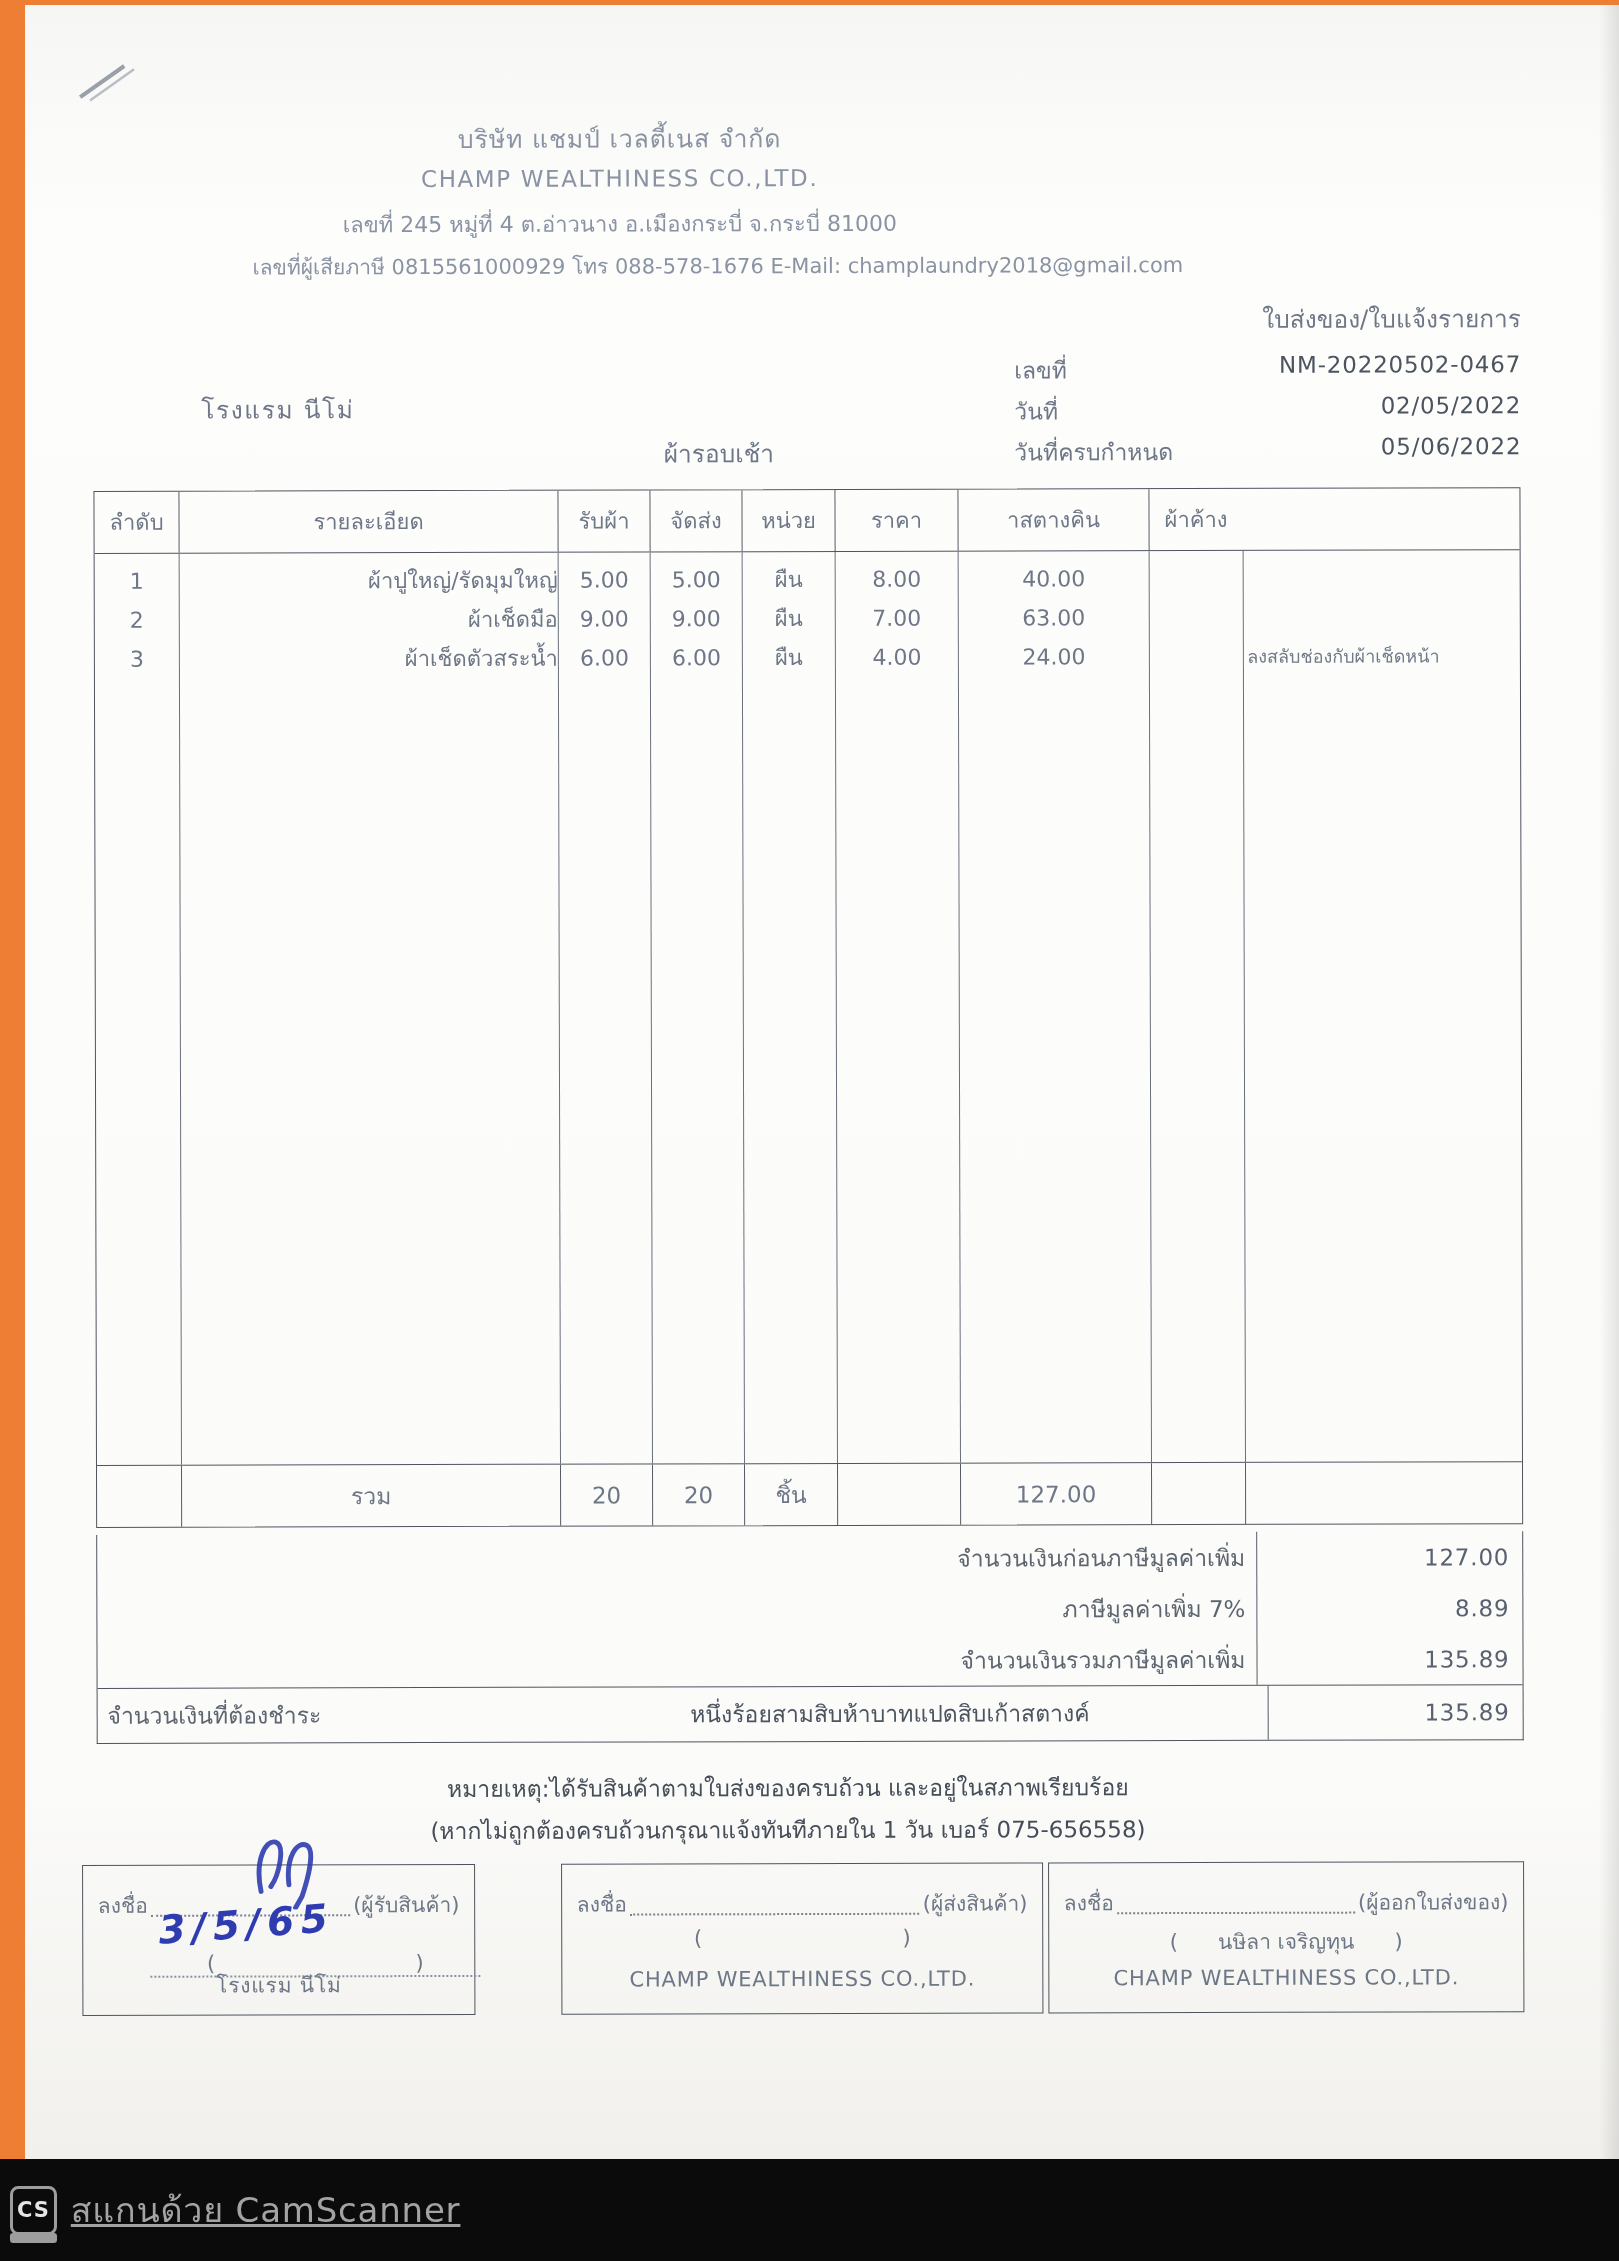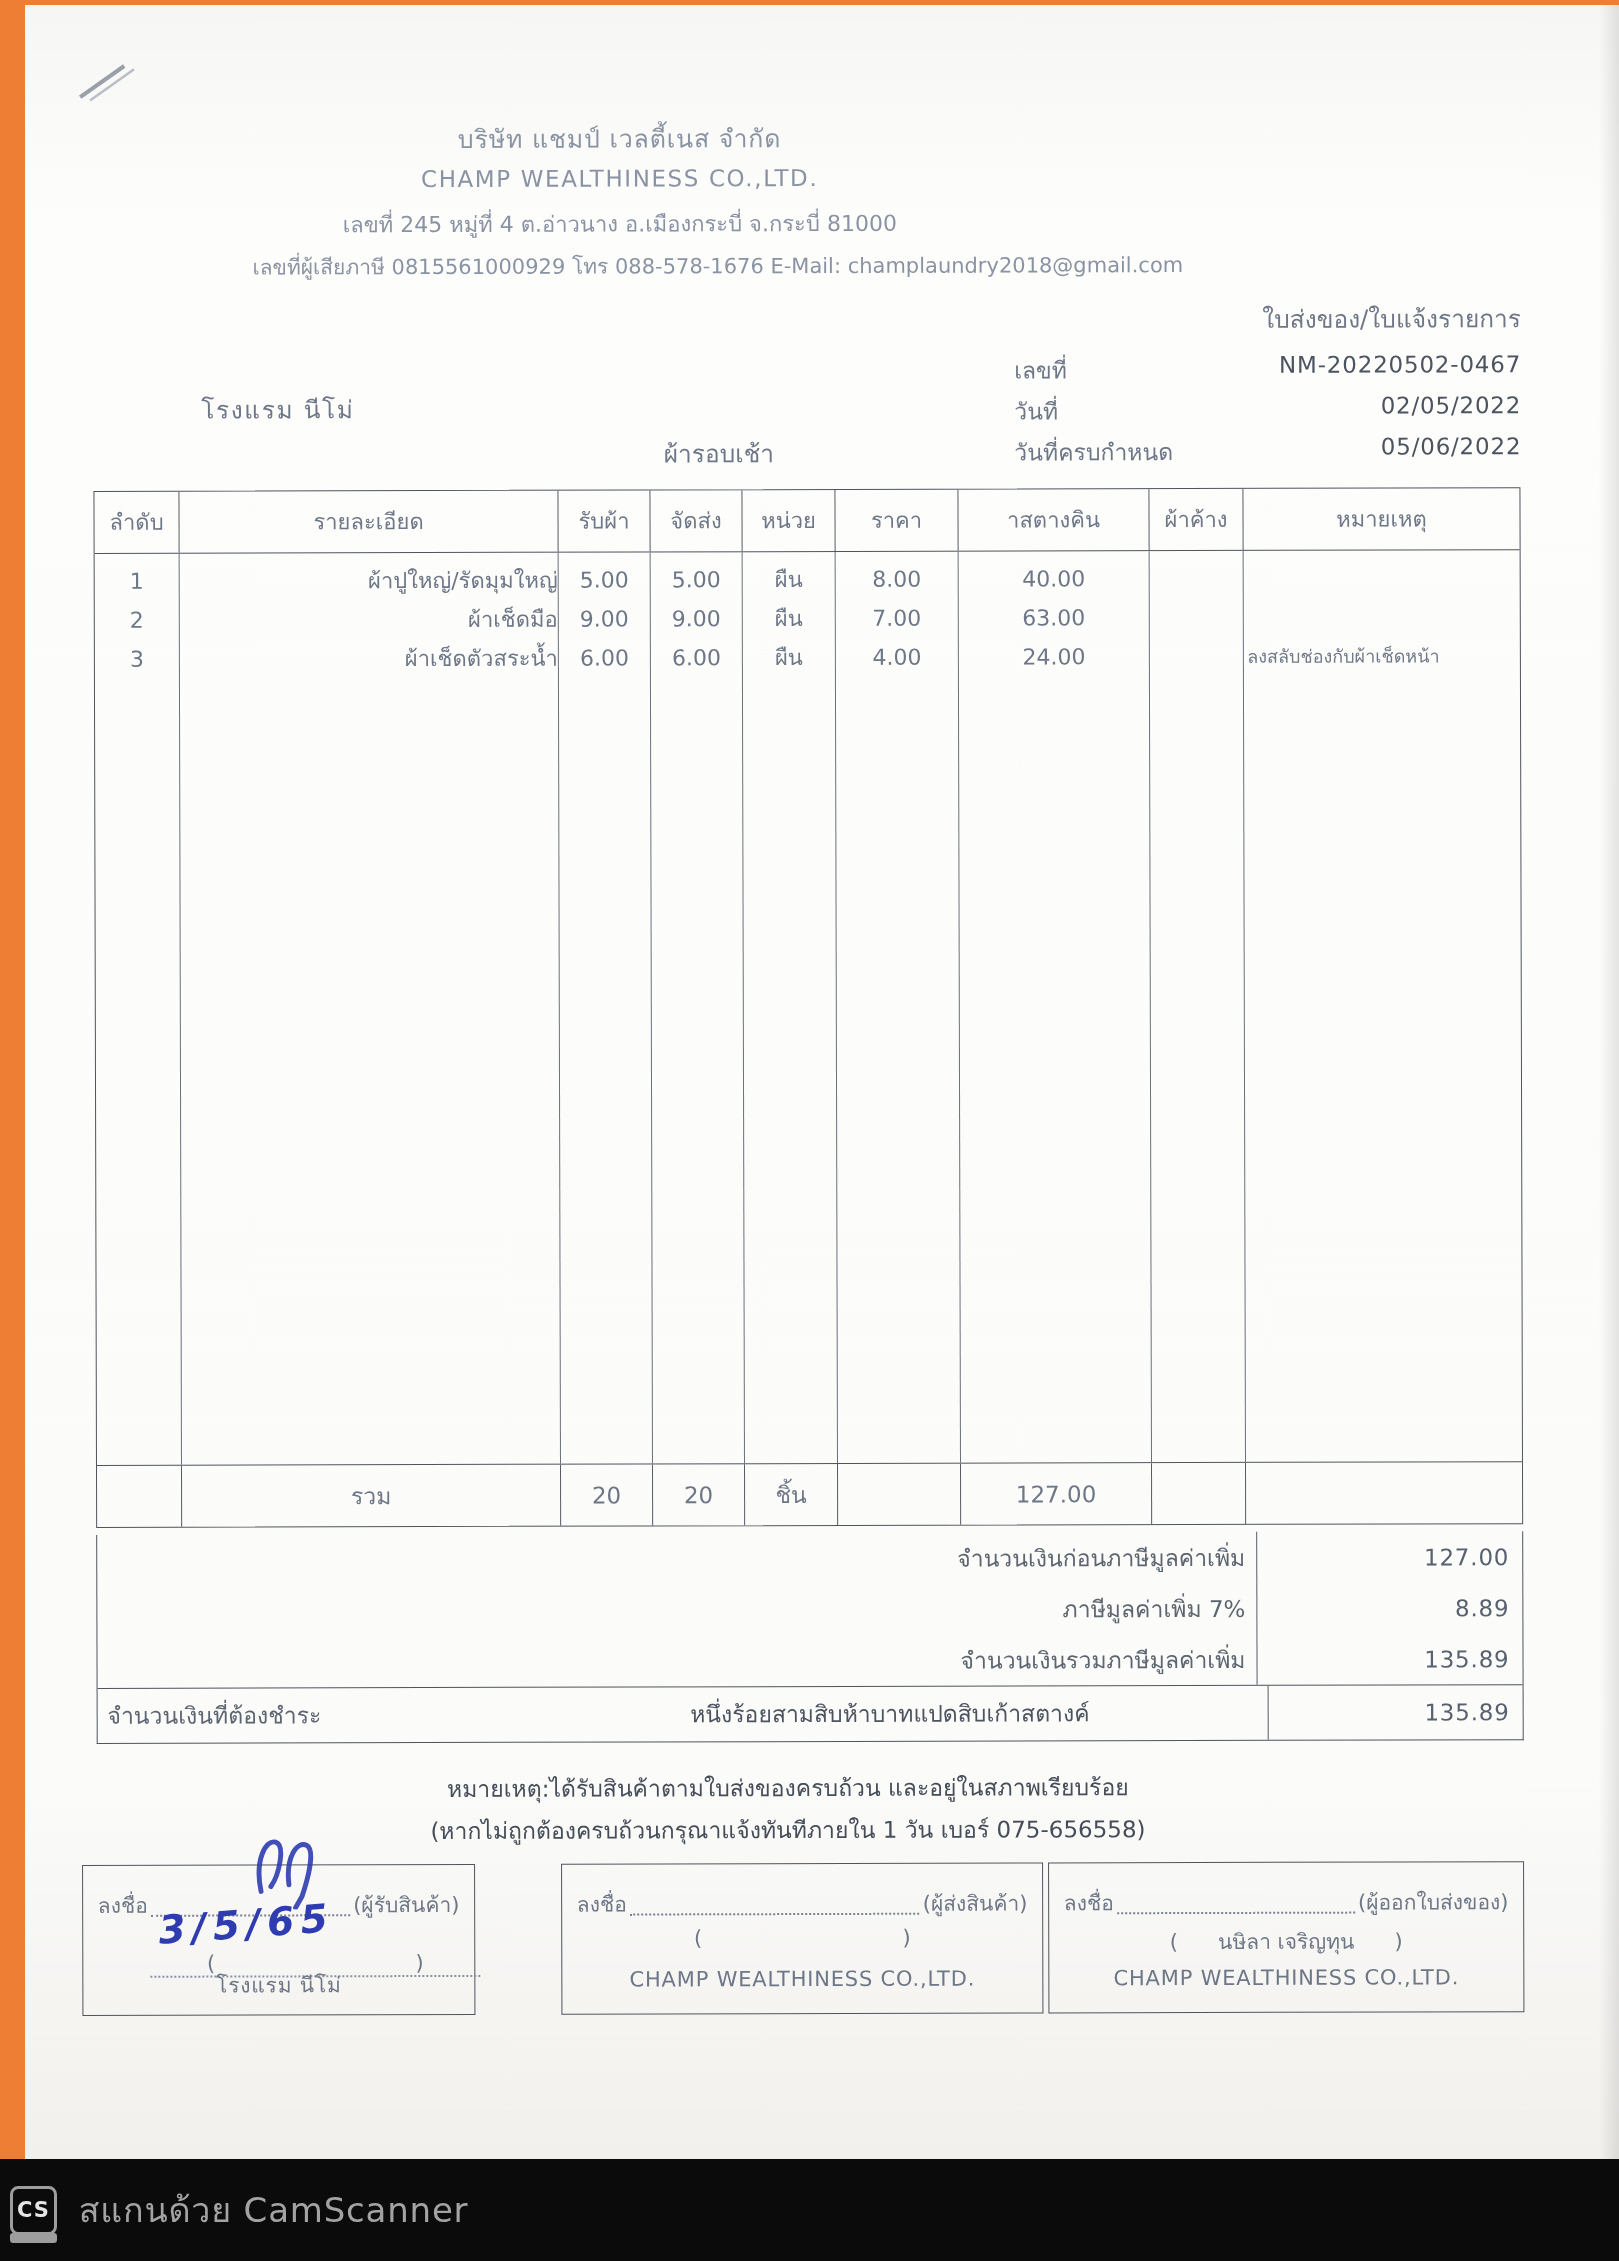--- a/index.html
+++ b/index.html
@@ -80,21 +80,21 @@
   .pencil{left:51px;top:51px;}
 
   
   #footer{position:absolute;left:0;top:2159px;width:1619px;height:102px;background:#0b0b0b;
           display:flex;align-items:center;}
   .cslogo{position:relative;width:41px;height:43px;margin-left:9.8px;border:3.3px solid #9d9d9d;
           border-radius:8.2px;display:flex;align-items:center;justify-content:center;
           color:#e5e5e5;font-weight:bold;font-size:21px;letter-spacing:0.8px;}
   .cslogo::after{content:"";position:absolute;left:-3.3px;right:-3.3px;bottom:-11.4px;height:9.8px;
           background:#9d9d9d;border-radius:3.3px;}
-  .cstext{margin-left:22px;font-size:34px;color:#a3a3a3;letter-spacing:0.8px;}
+  .cstext{margin-left:14px;font-size:34px;color:#a3a3a3;letter-spacing:0.8px;text-decoration:underline;}
 </style>
 </head>
 <body>
 
 <div id="root">
   <div id="paper">
     <div id="content">
 
       <svg class="abs pencil" width="74" height="49" viewBox="0 0 90 60">
         <line x1="8" y1="48" x2="62" y2="10" stroke="#9aa0aa" stroke-width="5"></line>
@@ -126,21 +126,20 @@
       <div class="abs" id="tbl">
         <div class="grid hrow">
           <div class="c">ลำดับ</div>
           <div class="c">รายละเอียด</div>
           <div class="c">รับผ้า</div>
           <div class="c">จัดส่ง</div>
           <div class="c">หน่วย</div>
           <div class="c">ราคา</div>
           <div class="c">าสตางคิน</div>
           <div class="c">ผ้าค้าง</div>
-          <div class="c">หมายเหตุ</div>
         </div>
         <div class="grid body">
           <div class="bcol">
             <div class="bl">1</div>
             <div class="bl">2</div>
             <div class="bl">3</div>
           </div>
           <div class="bcol">
             <div class="bl left">ผ้าปูใหญ่/รัดมุมใหญ่</div>
             <div class="bl left">ผ้าเช็ดมือ</div>

